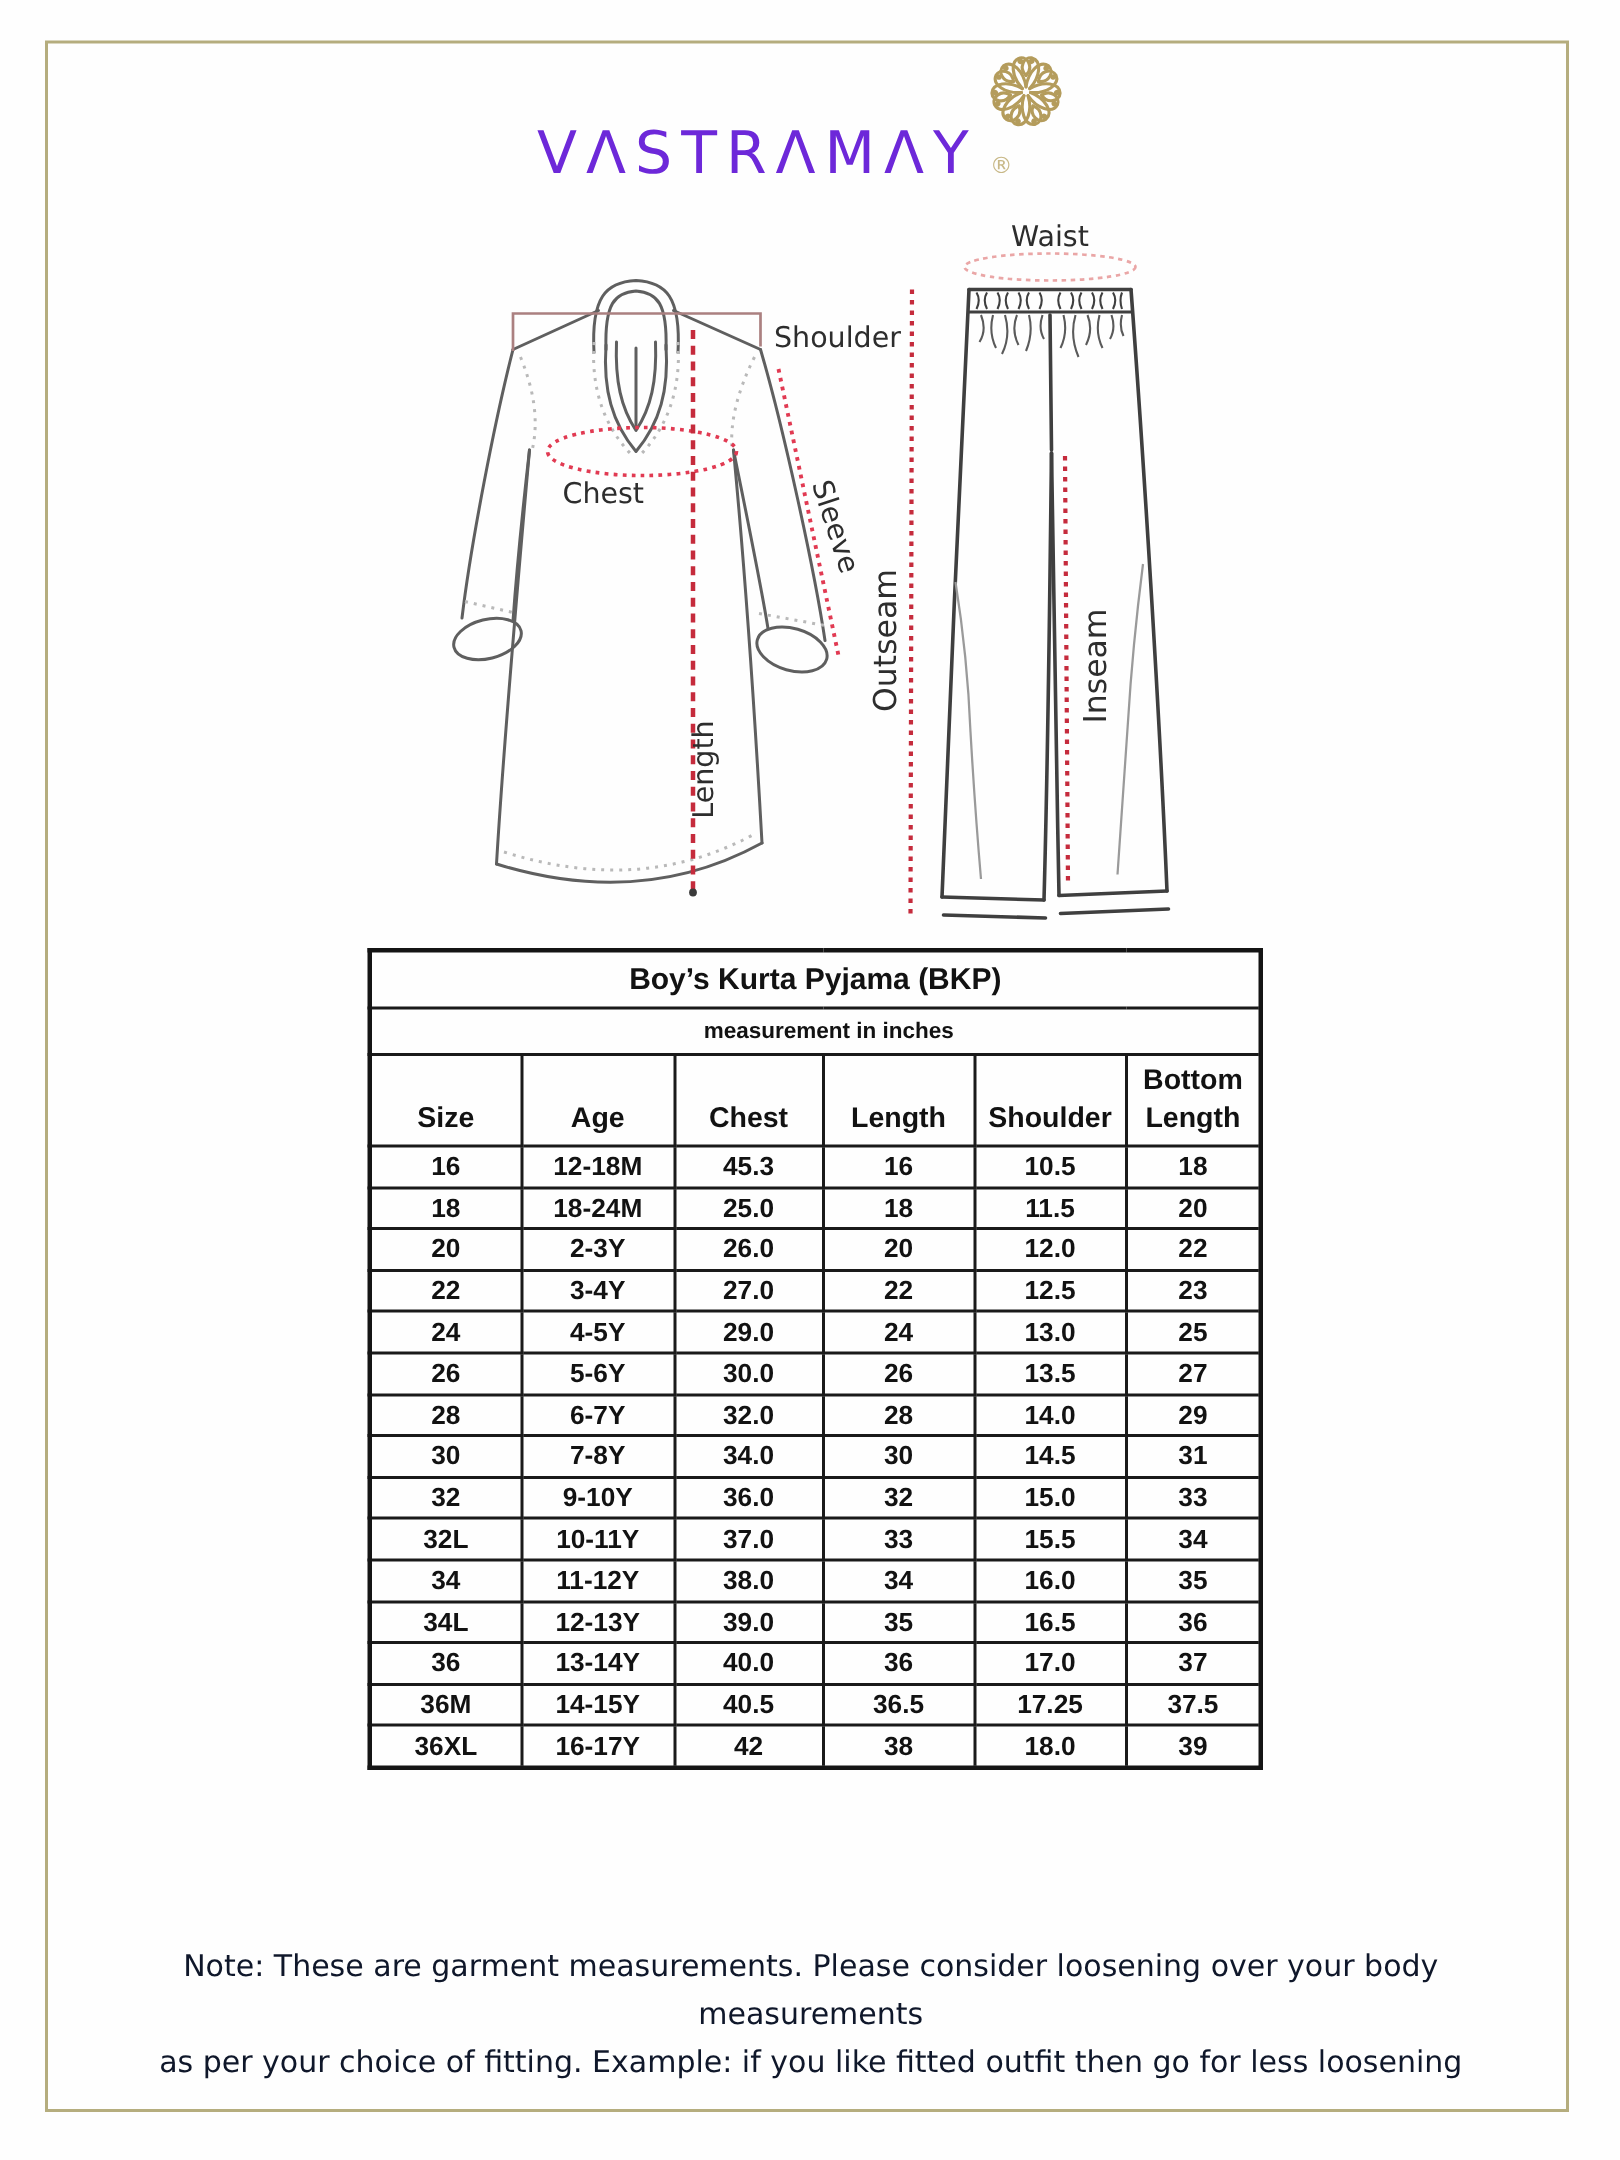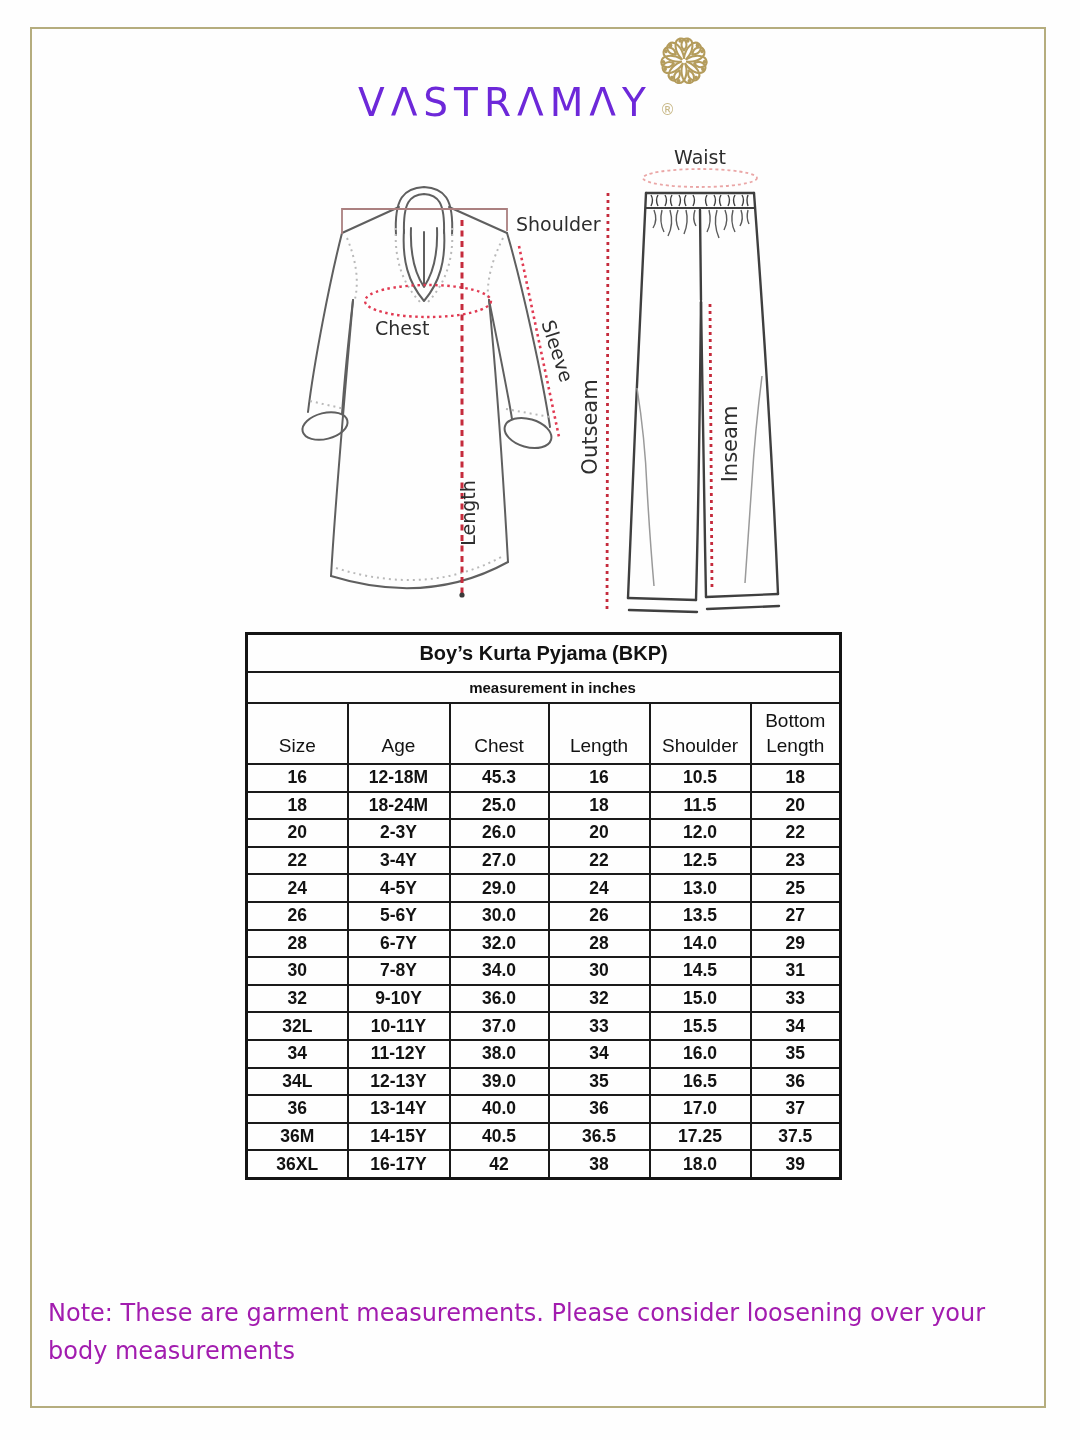--- a/index.html
+++ b/index.html
@@ -39,30 +39,30 @@
     border:2px solid #1a1a1a;text-align:center;color:#121212;
     overflow:hidden;padding:0;
   }
   .size-chart .title-cell{
     height:36px;font-size:20px;font-weight:700;vertical-align:middle;margin-top:48px;
   }
   .size-chart .subtitle-cell{
     height:29px;font-size:15px;font-weight:700;vertical-align:middle;padding-left:18px;
   }
   .size-chart thead th{
-    height:55px;font-size:19px;font-weight:400;
+    height:55px;font-size:19px;font-weight:700;
     vertical-align:bottom;padding-bottom:4px;line-height:1.35;
   }
   .size-chart tbody td{
     height:25.6px;font-size:17.5px;font-weight:700;vertical-align:middle;
   }
   
   .note{
     position:absolute;left:48px;top:1294px;width:985px;
-    font-size:24px;line-height:1.6;color:#a21caf;text-align:left;
+    font-size:20px;line-height:1.6;color:#0f172a;text-align:center;
     font-family:"DejaVu Sans",sans-serif;
   }
 </style>
 </head>
 <body>
 
 <div class="frame"></div>
 
 <div class="logo-wrap">
   <div class="logo-text">VΛSTRΛMΛY</div>
@@ -301,13 +301,14 @@
         <td>42</td>
         <td>38</td>
         <td>18.0</td>
         <td>39</td>
       </tr>
     </tbody>
 </table>
 
 <div class="note">
   <div>Note: These are garment measurements. Please consider loosening over your body measurements</div>
+  <div>as per your choice of fitting. Example: if you like fitted outfit then go for less loosening</div>
 </div>
 
 </body></html>

